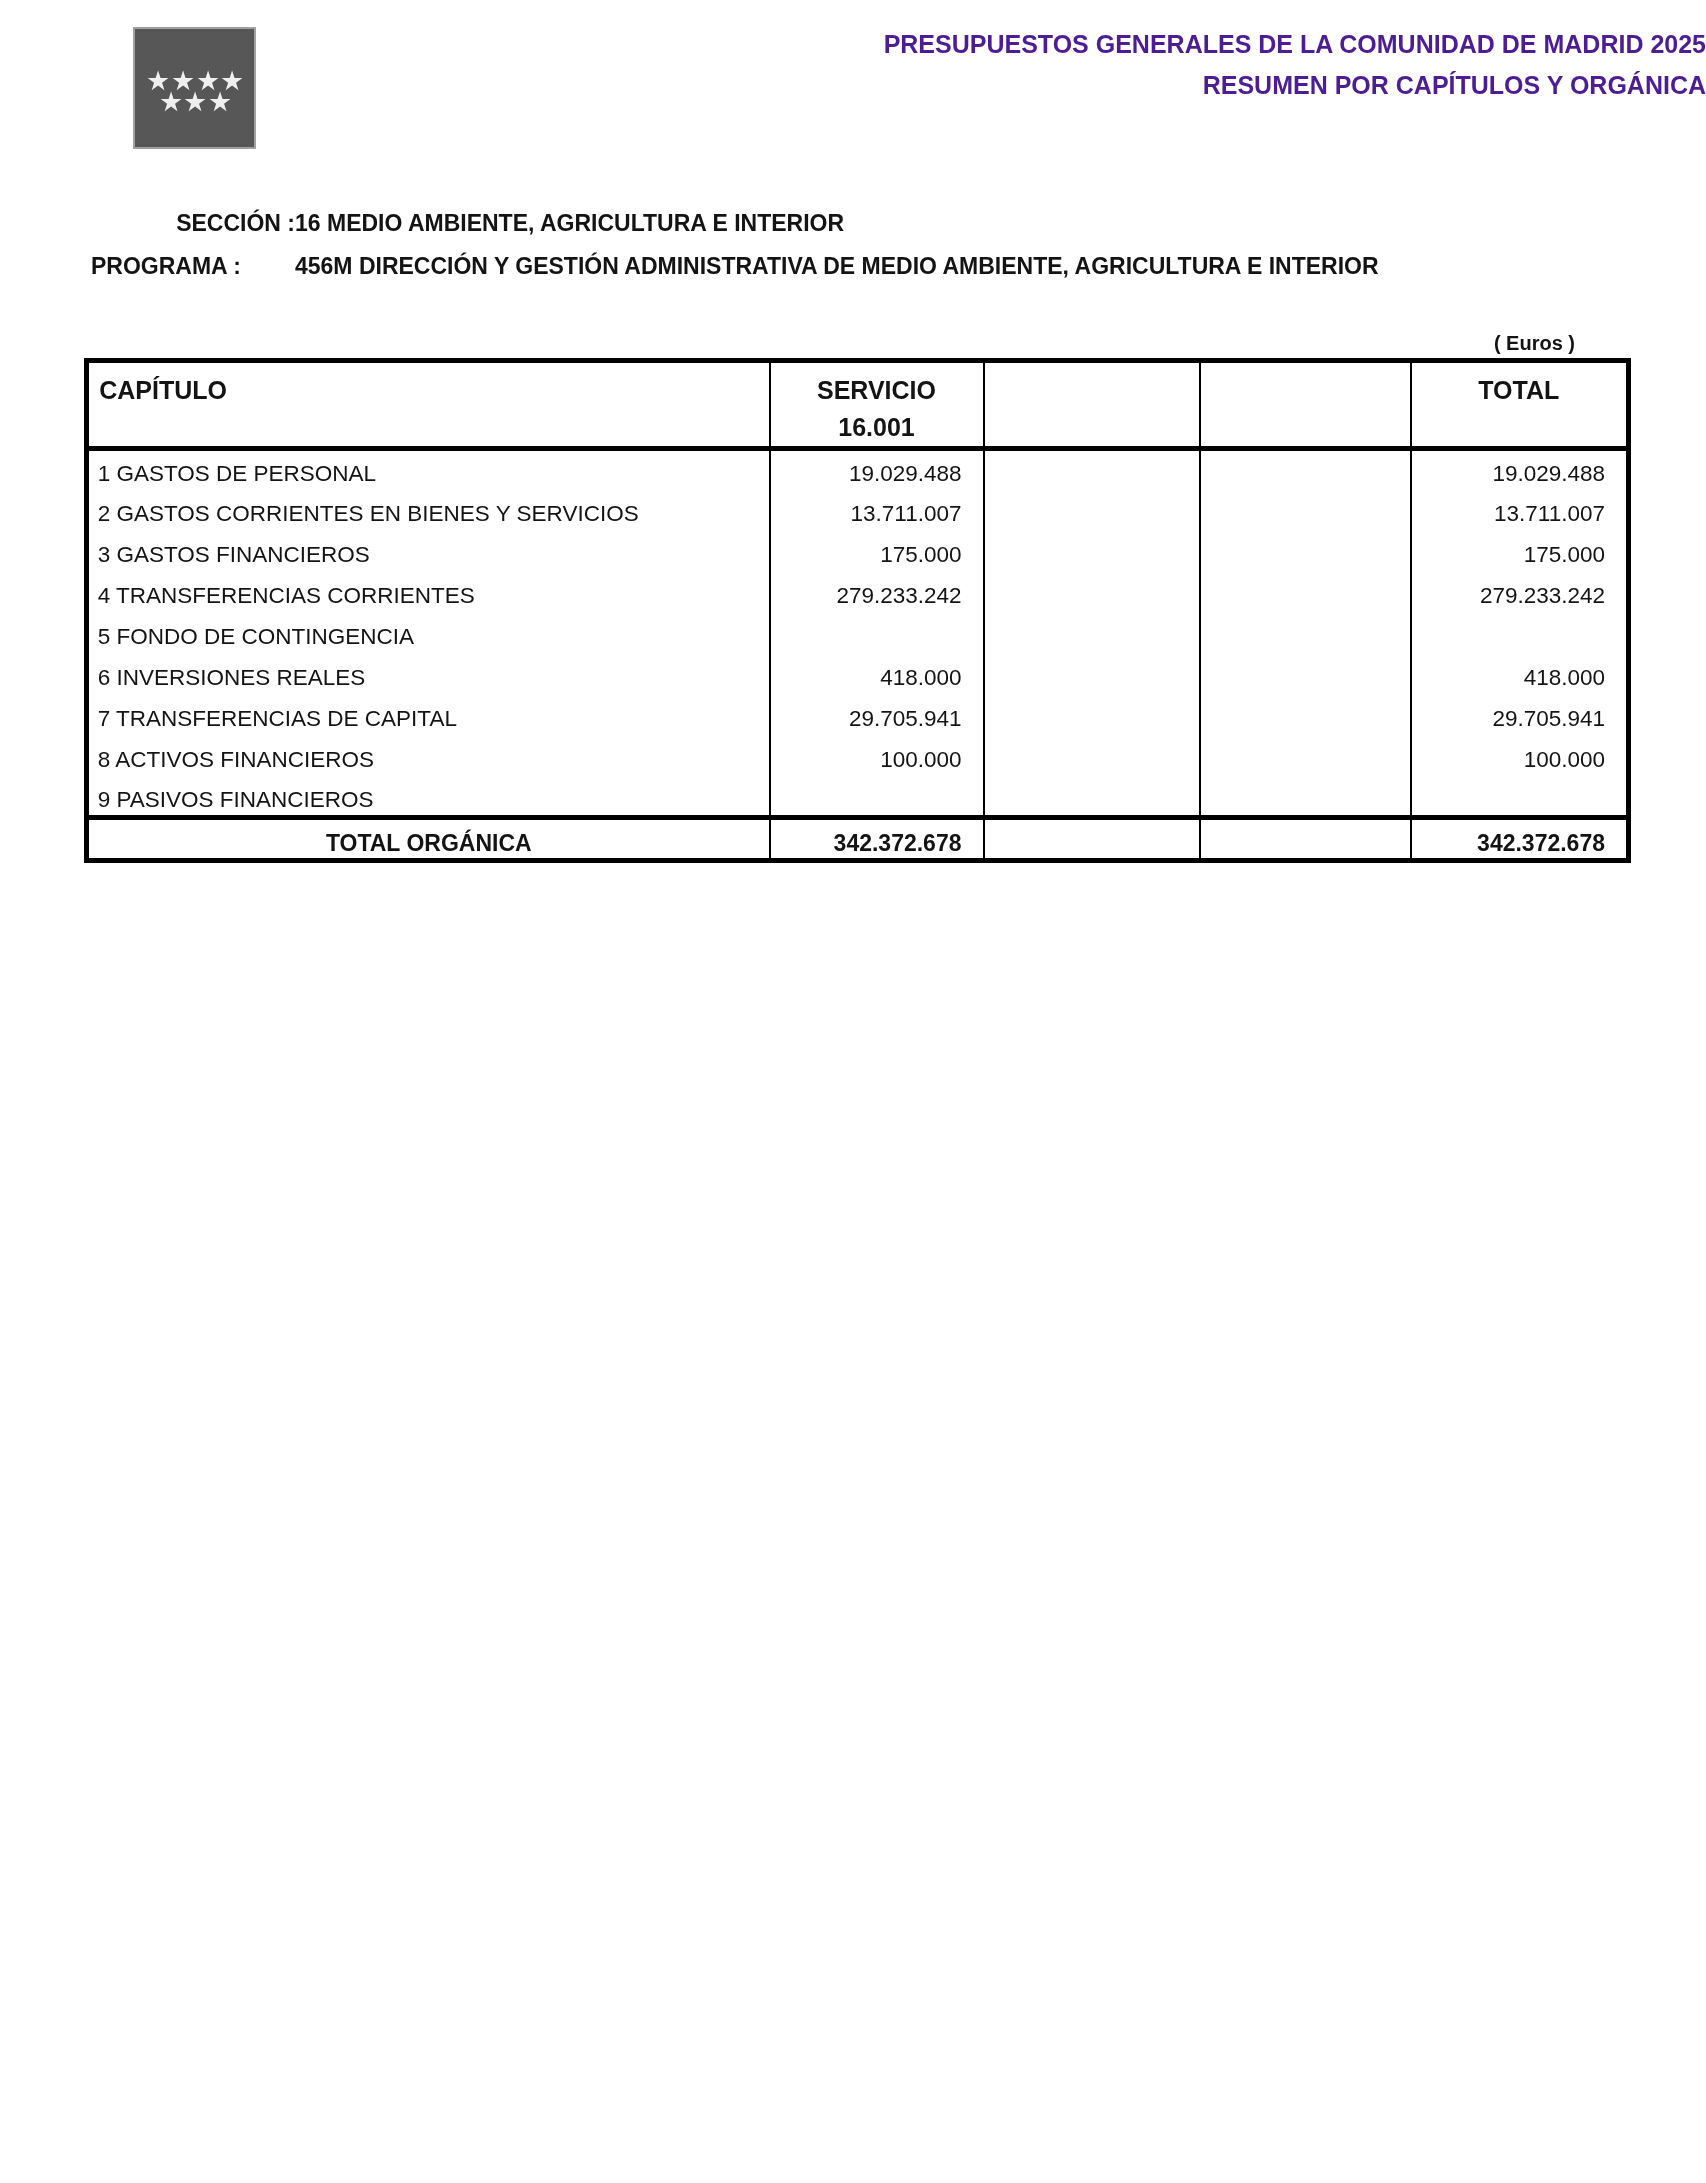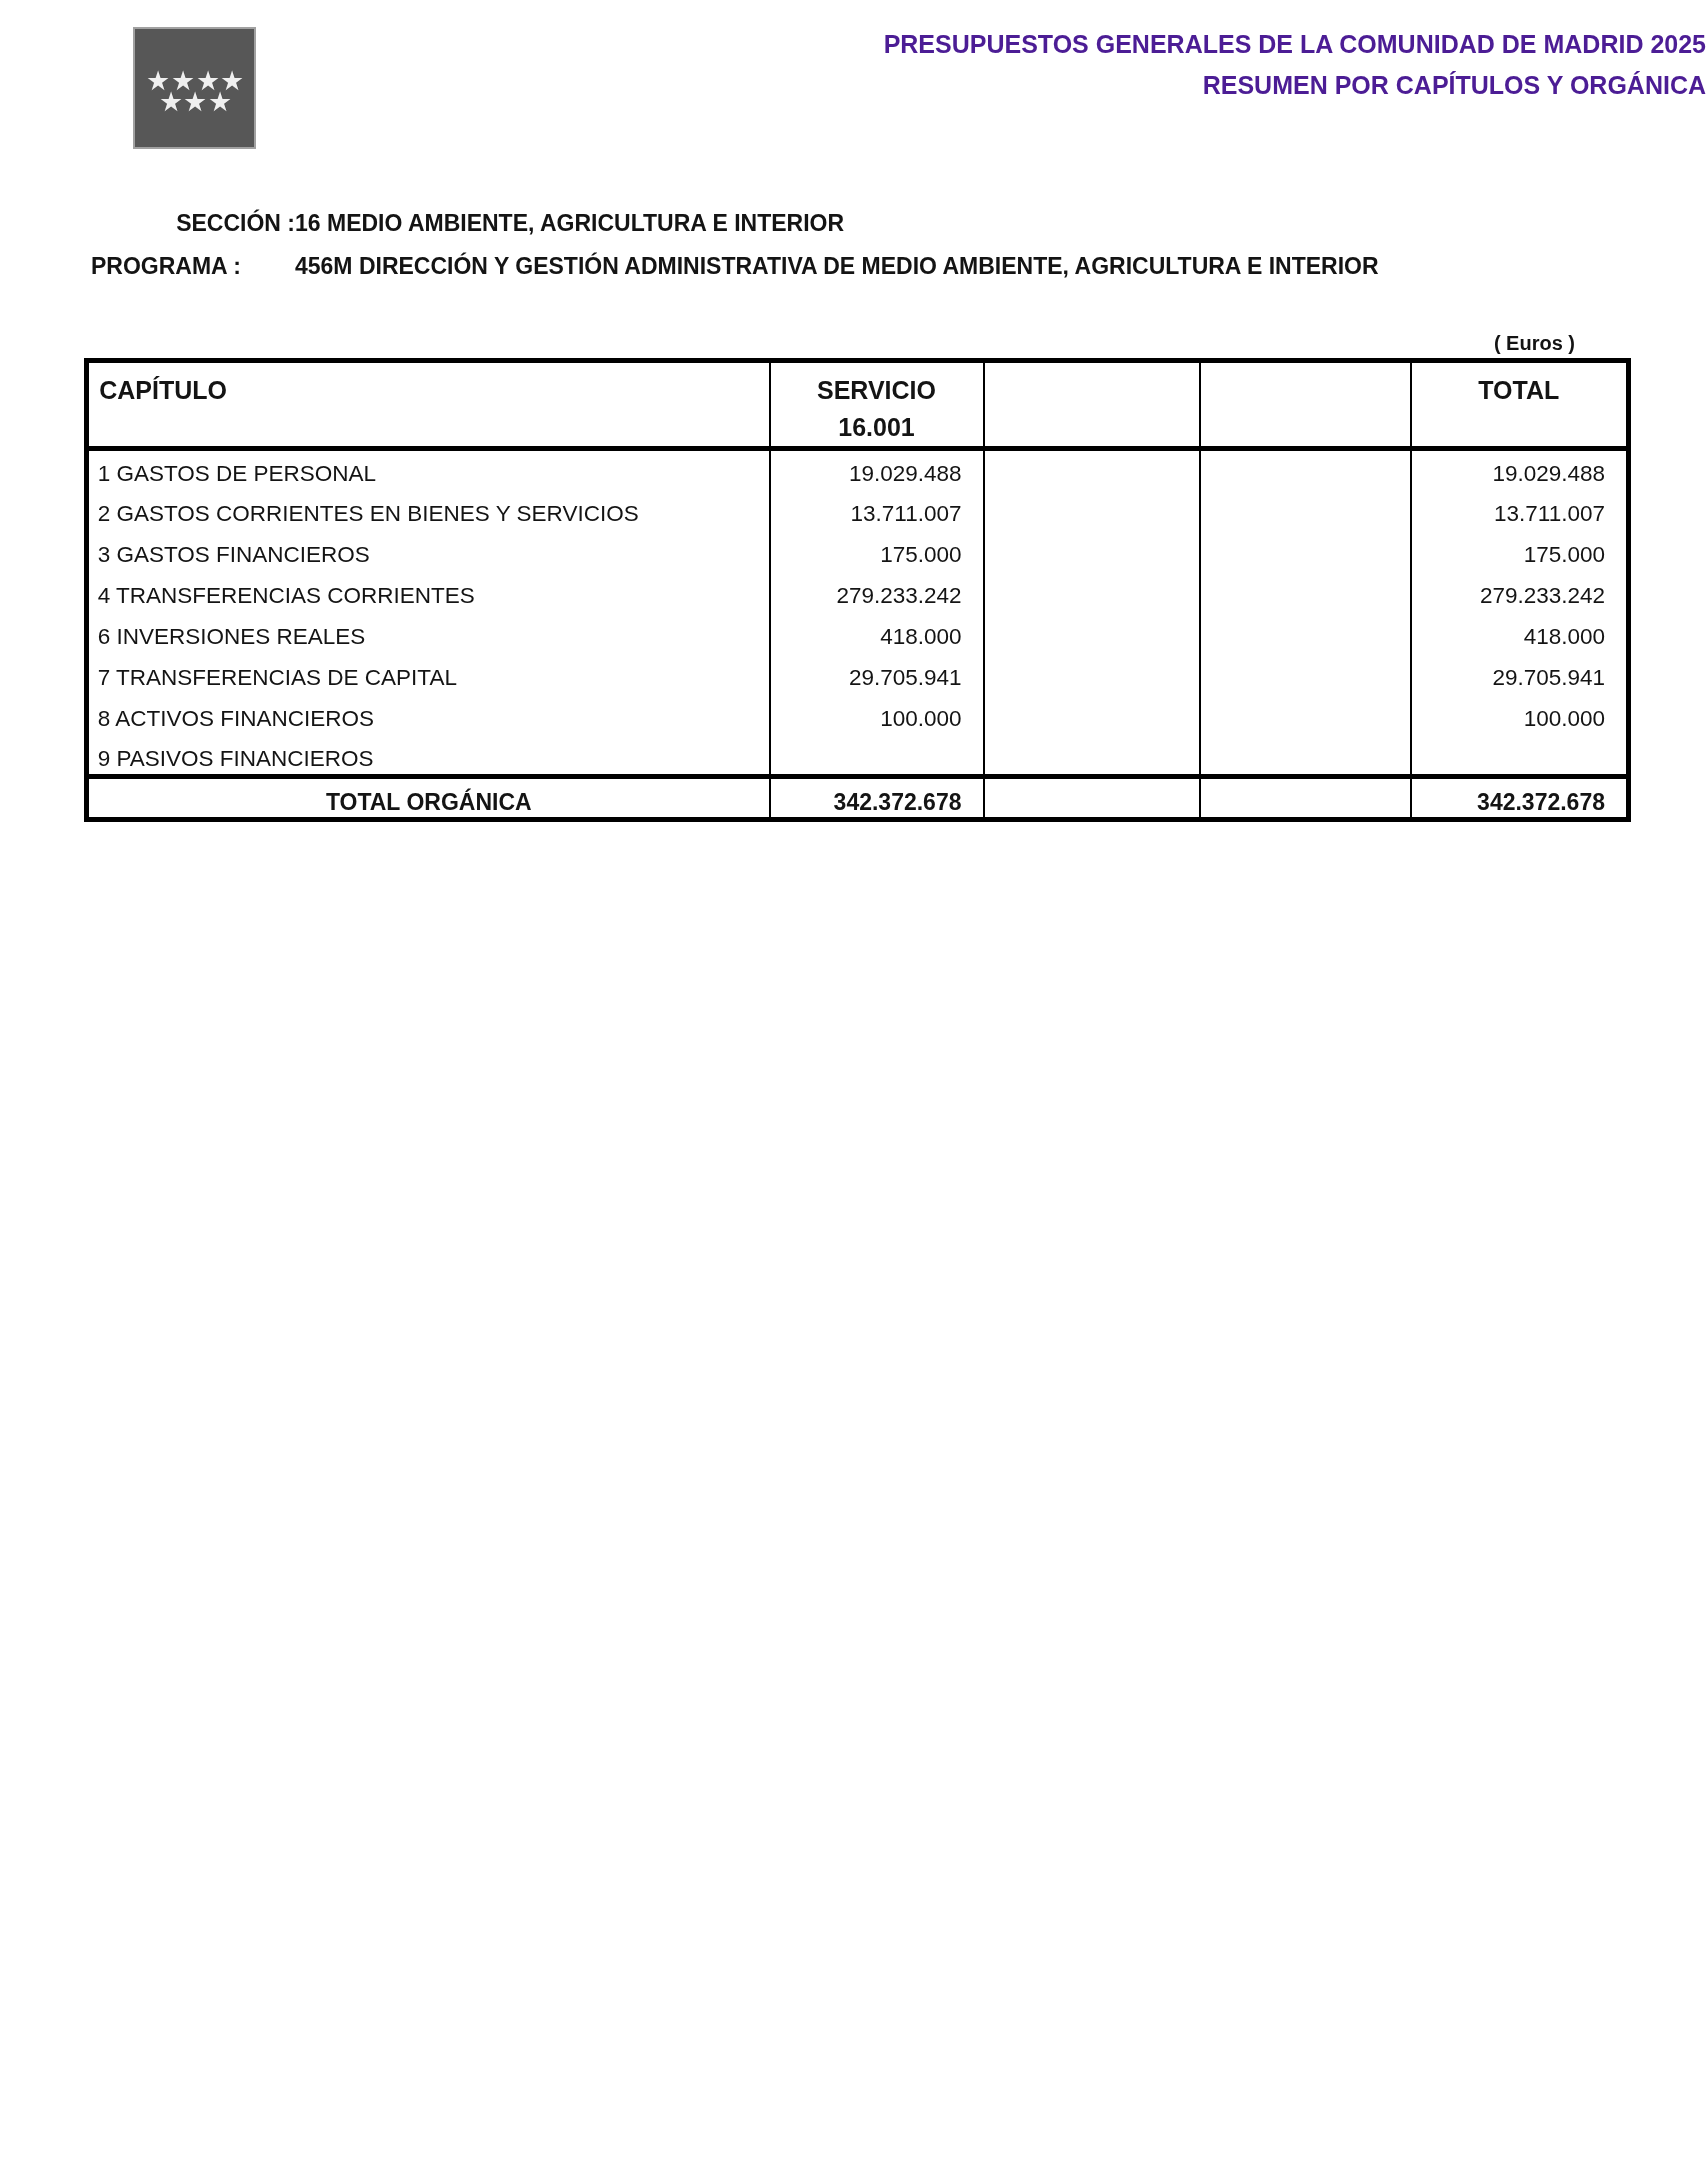--- a/index.html
+++ b/index.html
@@ -196,20 +196,27 @@
         <td class="num">175.000</td>
       </tr>
       <tr class="data-row">
         <td class="label">4 TRANSFERENCIAS CORRIENTES</td>
         <td class="num">279.233.242</td>
         <td class="num"></td>
         <td class="num"></td>
         <td class="num">279.233.242</td>
       </tr>
       <tr class="data-row">
+        <td class="label">5 FONDO DE CONTINGENCIA</td>
+        <td class="num"></td>
+        <td class="num"></td>
+        <td class="num"></td>
+        <td class="num"></td>
+      </tr>
+      <tr class="data-row">
         <td class="label">6 INVERSIONES REALES</td>
         <td class="num">418.000</td>
         <td class="num"></td>
         <td class="num"></td>
         <td class="num">418.000</td>
       </tr>
       <tr class="data-row">
         <td class="label">7 TRANSFERENCIAS DE CAPITAL</td>
         <td class="num">29.705.941</td>
         <td class="num"></td>

